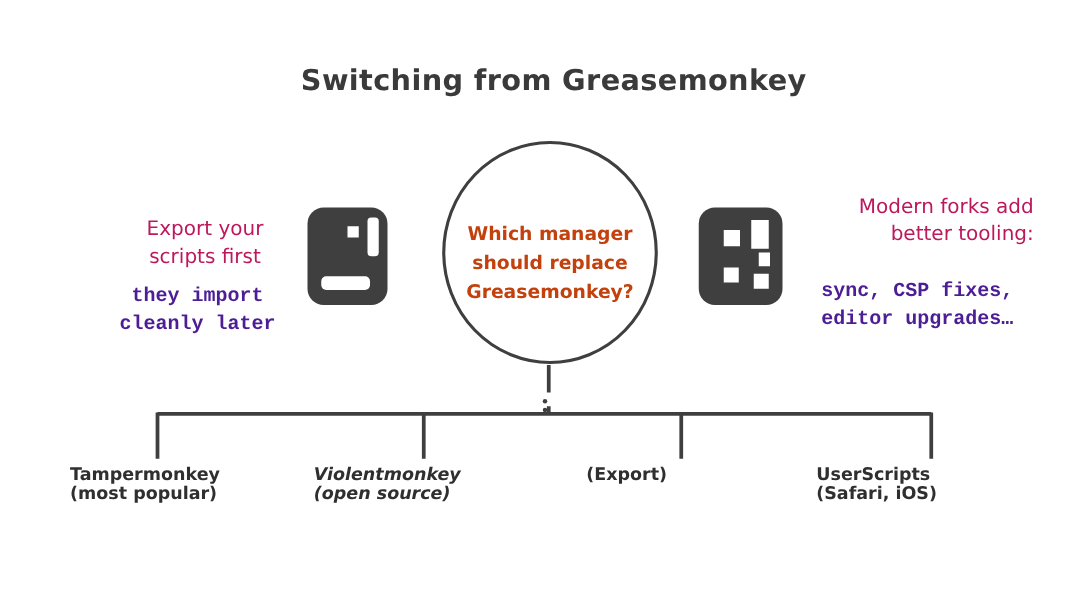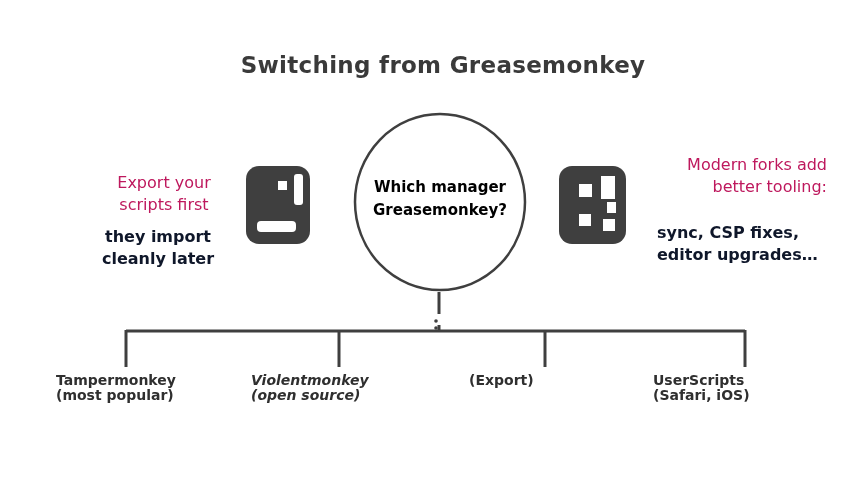--- a/index.html
+++ b/index.html
@@ -25,30 +25,31 @@
     font-weight: 600;
     letter-spacing: 0.3px;
     color: #3a3a3a;
   }
   .circle-label {
     left: 346px; top: 176px; width: 160px;
     text-align: center;
     font-size: 15px;
     font-weight: 600;
     line-height: 23px;
-    color: #000000;
+    color: #c2410c;
   }
   .note {
     font-size: 16px;
     line-height: 22px;
     color: #be185d;
   }
   .note.bold {
     font-weight: 700;
-    color: #0f172a;
+    color: #4c1d95;
+    font-family: Liberation Mono, monospace;
   }
   .left-note   { left: 80px;  top: 172px; width: 140px; text-align: center; }
   .left-bold   { left: 64px;  top: 226px; width: 160px; text-align: center; }
   .right-note  { left: 643px; top: 154px; width: 170px; text-align: right; }
   .right-bold  { left: 643px; top: 222px; width: 180px; text-align: left; }
   .child {
     top: 373px;
     text-align: left;
     font-size: 14px;
     font-weight: 700;
@@ -63,20 +64,21 @@
 
 <div class="canvas">
 
   <div class="abs title">Switching from Greasemonkey</div>
 
   <svg class="abs" style="left:336px; top:108px;" width="182" height="192">
     <ellipse cx="90" cy="94" rx="85" ry="88" fill="none" stroke="#3f3f3f" stroke-width="2.5"></ellipse>
   </svg>
   <div class="abs circle-label">
     <span>Which manager</span>
+    <span>should replace</span>
     <span>Greasemonkey?</span>
   </div>
 
   <div class="abs note left-note">
     <span>Export your</span>
     <span>scripts first</span>
   </div>
   <div class="abs note bold left-bold">
     <span>they import</span>
     <span>cleanly later</span>

